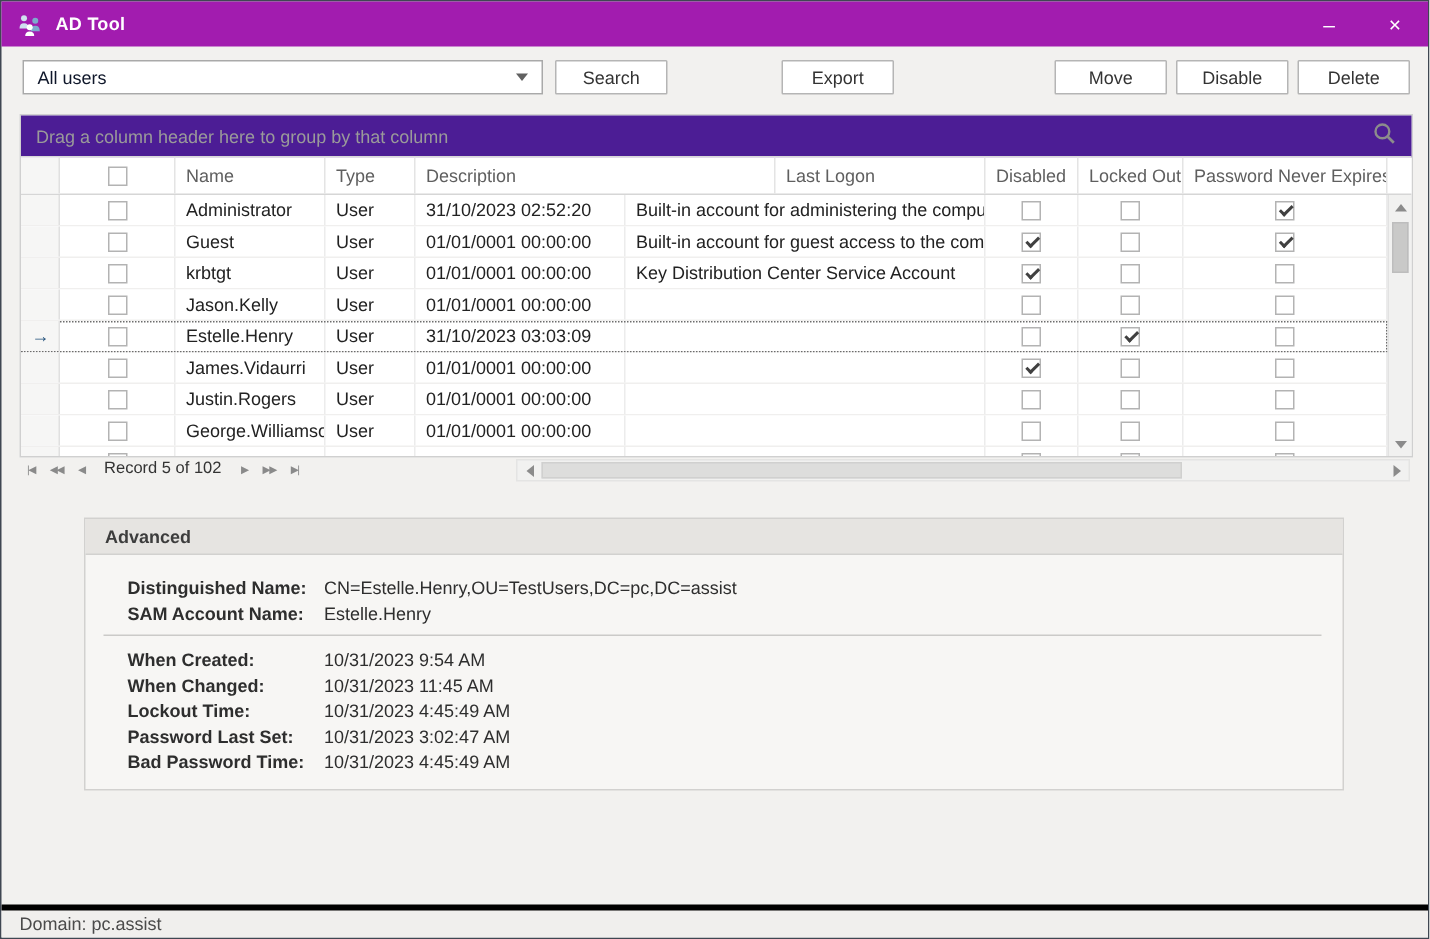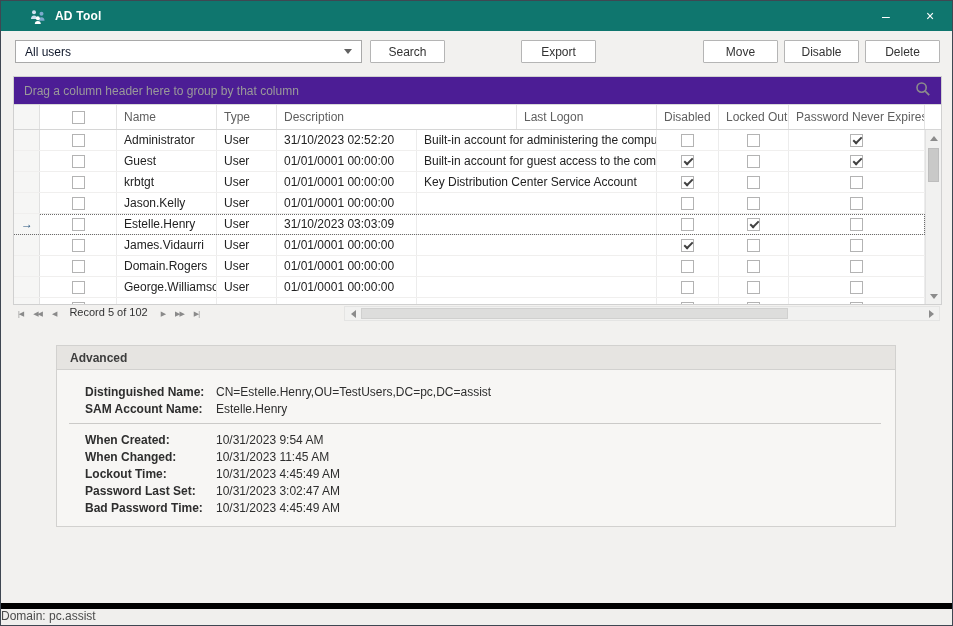--- a/index.html
+++ b/index.html
@@ -2,21 +2,21 @@
 <html><head>
 <meta charset="utf-8">
 <style>
   * { margin:0; padding:0; box-sizing:border-box; }
   html,body { width:953px; height:626px; }
   body { font-family:"Liberation Sans", sans-serif; font-size:12px; color:#2e2e2e; overflow:hidden; }
 
   .window { width:953px; height:626px; display:flex; flex-direction:column; background:#f2f1ef; border:1px solid #3f4752; }
 
   
-  .titlebar { flex:0 0 30px; height:30px; background:#0f766e; color:#fff; display:flex; align-items:center; padding-left:28px; }
+  .titlebar { flex:0 0 30px; height:30px; background:#a21caf; color:#fff; display:flex; align-items:center; padding-left:10px; }
   .app-icon { width:18px; height:15px; display:flex; align-items:center; }
   .titlebar .title { font-weight:bold; font-size:12px; margin-left:8px; letter-spacing:0.2px; }
   .win-buttons { margin-left:auto; display:flex; height:30px; }
   .win-btn { width:44px; height:30px; display:flex; align-items:center; justify-content:center; color:#fff; font-size:14px; cursor:default; }
 
   
   .toolbar { display:flex; align-items:center; padding:9px 12px 7px 14px; }
   .combo { width:347px; height:23px; background:#fff; border:1px solid #a9a9a9; display:flex; align-items:center; padding:0 9px; font-size:12px; color:#0f172a; }
   .combo-arrow { margin-left:auto; width:0; height:0; border-left:4px solid transparent; border-right:4px solid transparent; border-top:5px solid #616161; }
   .btn { height:23px; width:75px; background:#fff; border:1px solid #b5b5b5; border-radius:1px; display:flex; align-items:center; justify-content:center; font-size:12px; color:#333; }
@@ -78,21 +78,21 @@
   
   .advanced { margin:23px 0 0 55px; width:840px; background:#f7f6f4; border:1px solid #d2d1cf; }
   .advanced-header { height:24px; background:#e6e4e1; border-bottom:1px solid #d2d1cf; display:flex; align-items:center; padding-left:13px; font-weight:bold; color:#3d3d3d; font-size:12px; }
   .advanced-body { padding:13px 14px 10px 12px; }
   .field-row { display:flex; align-items:center; height:17px; font-size:12px;margin-left:16px; }
   .field-label { width:131px; font-weight:bold; color:#2e2e2e; flex:0 0 131px; }
   .field-value { color:#2e2e2e; }
   .adv-sep { border-bottom:1px solid #cbcac8; margin:6px 0 7px 0; }
 
   
-  .statusbar { margin-top:auto; flex:0 0 22px; height:22px; background:#f0efed; border-top:6px solid #000000; display:flex; align-items:flex-start; padding-left:0; color:#4b4b4b; font-size:12px; }
+  .statusbar { margin-top:auto; flex:0 0 22px; height:22px; background:#f0efed; border-top:4px solid #000000; display:flex; align-items:center; padding-left:12px; color:#4b4b4b; font-size:12px; }
 </style>
 </head>
 <body>
 
 <div class="window">
 
   <div class="titlebar">
     <span class="app-icon">
       <svg width="18" height="15" viewBox="0 0 18 15">
         <circle cx="5" cy="3.2" r="2" fill="#cfe0ef"></circle>
@@ -276,21 +276,21 @@
           <div class="gc w-pne center">
               <span class="cb"></span>
             </div>
         </div>
 
         <div class="gr">
           <div class="gc w-ind ind"></div>
           <div class="gc w-check center">
               <span class="cb"></span>
             </div>
-          <div class="gc w-name">Domain.Rogers</div>
+          <div class="gc w-name">Justin.Rogers</div>
           <div class="gc w-type">User</div>
           <div class="gc w-logon">01/01/0001 00:00:00</div>
           <div class="gc w-desc"></div>
           <div class="gc w-dis center">
               <span class="cb"></span>
             </div>
           <div class="gc w-lock center">
               <span class="cb"></span>
             </div>
           <div class="gc w-pne center">

